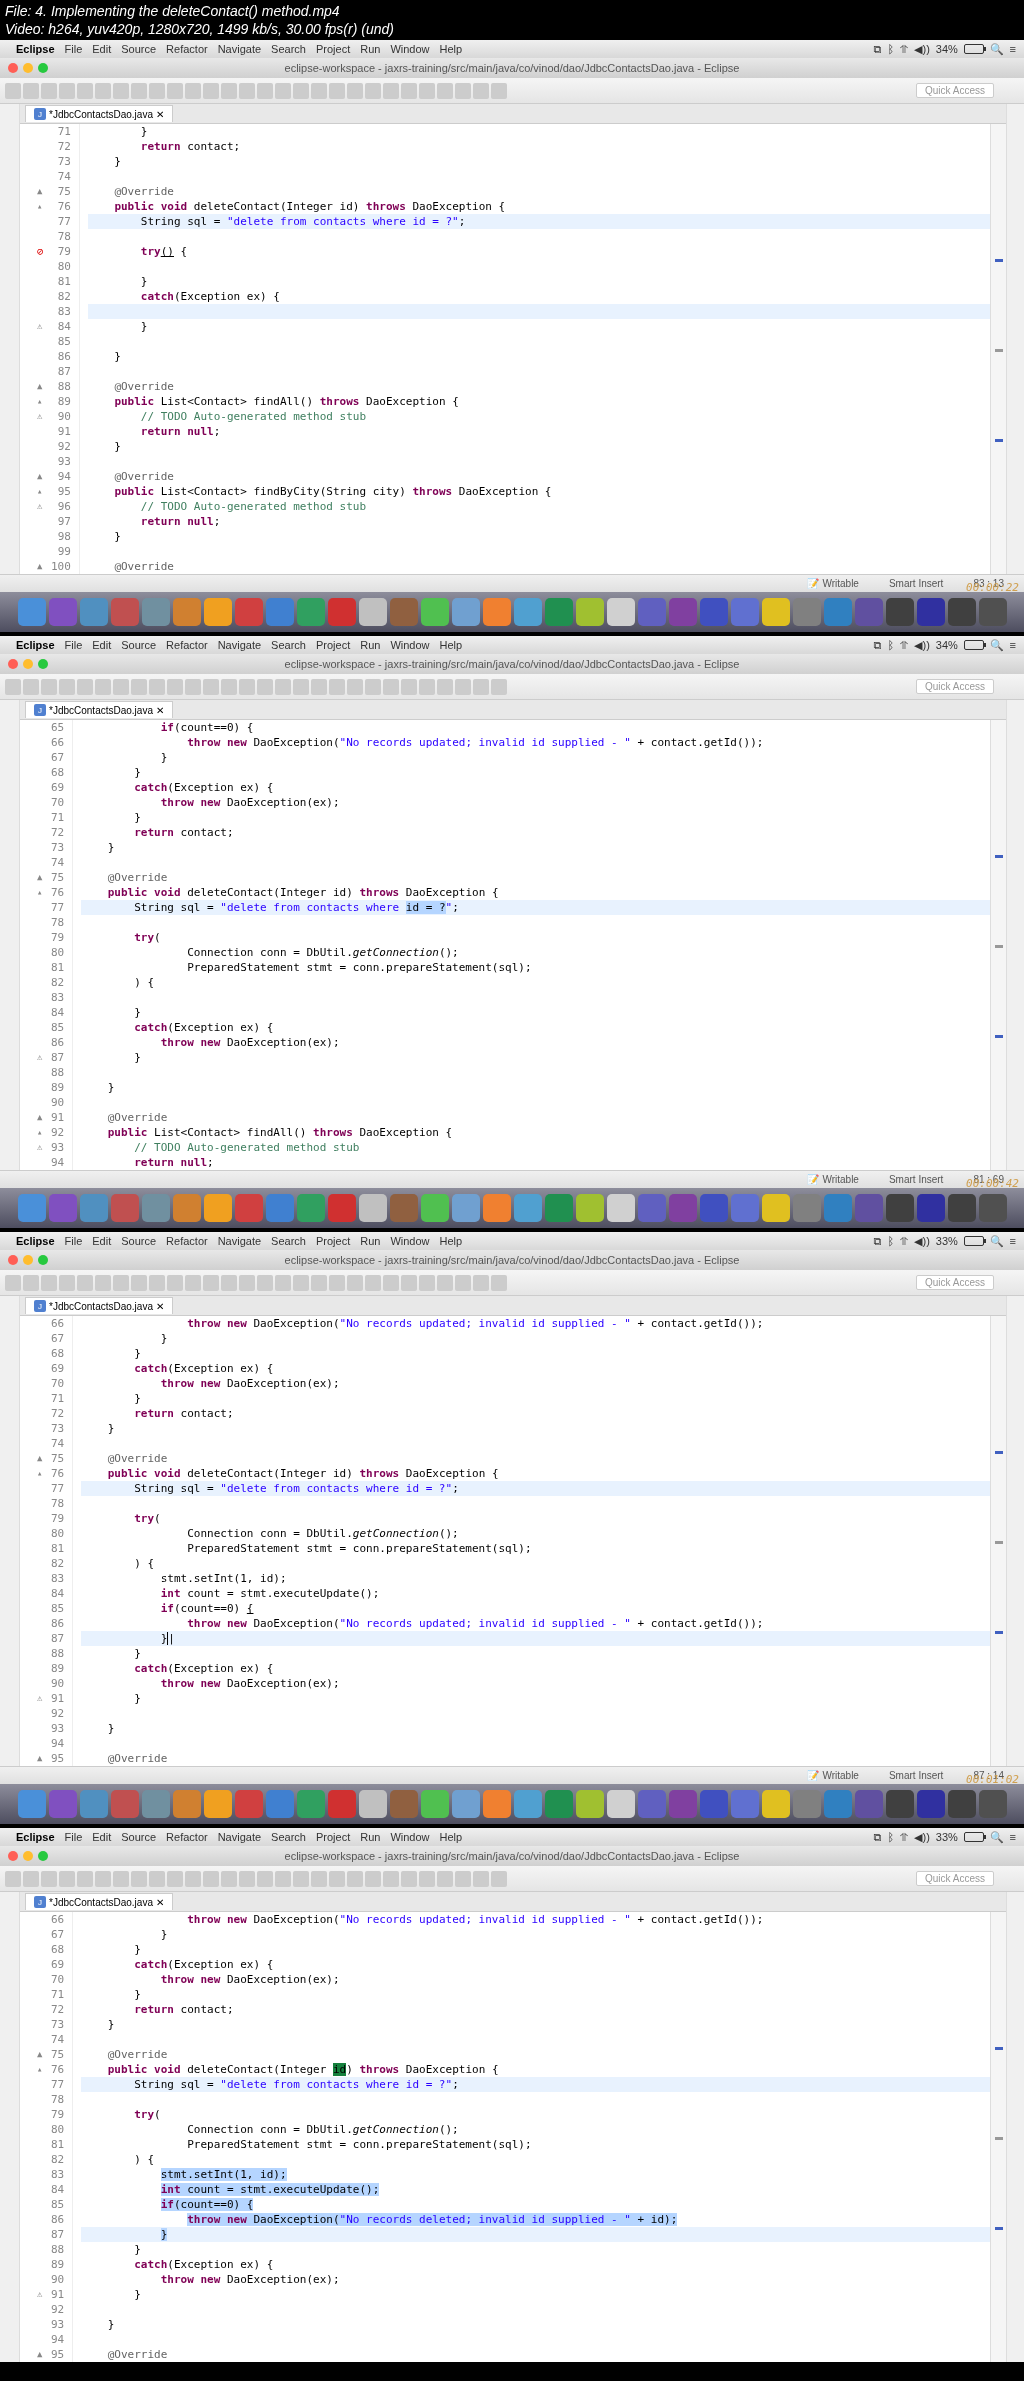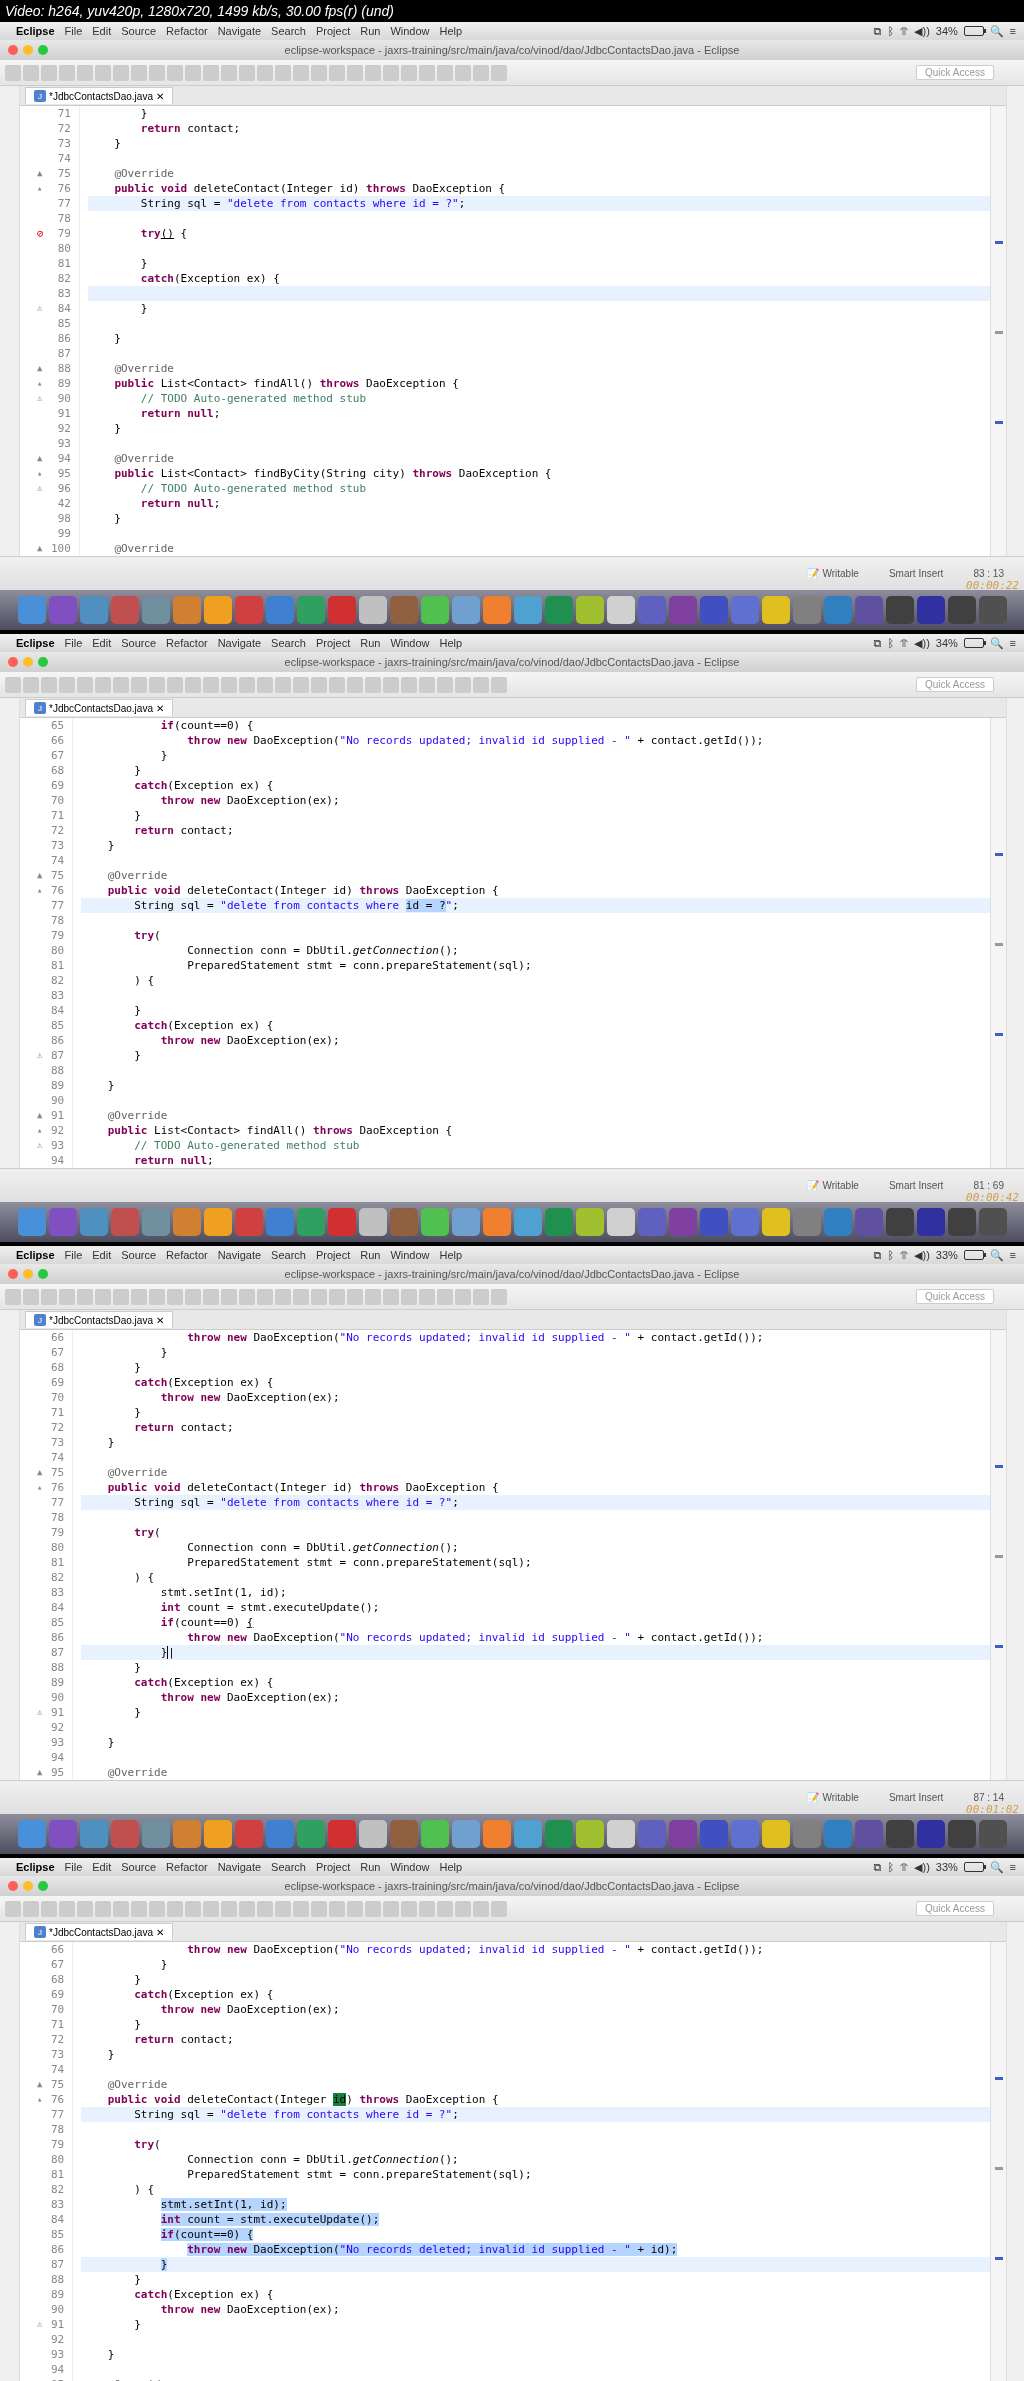--- a/index.html
+++ b/index.html
@@ -34,34 +34,35 @@
 .kw { color: #7f0055; font-weight: bold; }
 .ann { color: #646464; }
 .str { color: #2a00ff; }
 .cmt { color: #3f7f5f; }
 .highlight-line { background: #e8f2fe; }
 .highlight-sel { background: #b5d5ff; }
 .marker-bar { width: 16px; background: #f5f5f5; border-left: 1px solid #ddd; position: relative; }
 .marker { position: absolute; width: 8px; height: 3px; left: 4px; }
 .marker-blue { background: #4060c0; }
 .marker-gray { background: #999; }
-.status-bar { background: linear-gradient(#f0f0f0, #e0e0e0); height: 34px; border-top: 1px solid #ccc; display: flex; align-items: center; justify-content: flex-end; padding: 0 20px; font-size: 10px; color: #555; gap: 30px; }
+.status-bar { background: linear-gradient(#f0f0f0, #e0e0e0); height: 18px; border-top: 1px solid #ccc; display: flex; align-items: center; justify-content: flex-end; padding: 0 20px; font-size: 10px; color: #555; gap: 30px; }
 .dock { background: linear-gradient(rgba(100,100,120,0.7), rgba(60,60,80,0.9)); height: 40px; display: flex; align-items: center; justify-content: center; gap: 3px; padding: 0 10px; }
 .dock-icon { width: 28px; height: 28px; border-radius: 5px; display: inline-block; }
 .timestamp { position: absolute; bottom: 38px; right: 5px; color: #d0a050; font-size: 11px; font-family: monospace; font-style: italic; }
 .icon-battery { display: inline-block; width: 20px; height: 10px; border: 1px solid #333; border-radius: 2px; position: relative; }
 .icon-battery::after { content: ''; position: absolute; right: -3px; top: 2px; width: 2px; height: 4px; background: #333; }
 .override-marker { position: absolute; left: -14px; color: #888; font-size: 9px; }
 .error-marker { position: absolute; left: -14px; color: #d00; font-size: 11px; }
 .right-gutter { width: 18px; background: #f0f0f0; border-left: 1px solid #ddd; }
 </style>
 </head>
 <body>
 
 <div class="meta-info">
+  <div>File: 4. Implementing the deleteContact() method.mp4</div>
   <div>Video: h264, yuv420p, 1280x720, 1499 kb/s, 30.00 fps(r) (und)</div>
 </div>
 
 <div id="frames-container">
     <div class="frame">
     <div class="mac-menubar">
     <span class="apple"></span>
     <span class="app-name">Eclipse</span>
     <span class="menu-item">File</span>
         <span class="menu-item">Edit</span>
@@ -154,21 +155,21 @@
               <div>87</div>
               <div><span class="override-marker">▲</span>88</div>
               <div><span class="override-marker">▴</span>89</div>
               <div><span class="override-marker">⚠</span>90</div>
               <div>91</div>
               <div>92</div>
               <div>93</div>
               <div><span class="override-marker">▲</span>94</div>
               <div><span class="override-marker">▴</span>95</div>
               <div><span class="override-marker">⚠</span>96</div>
-              <div>42</div>
+              <div>97</div>
               <div>98</div>
               <div>99</div>
               <div><span class="override-marker">▲</span>100</div>
             </div>
           <div class="code-lines">
               <div class="">        }</div>
               <div class="">        <span class="kw">return</span> contact;</div>
               <div class="">    }</div>
               <div class=""></div>
               <div class="">    <span class="ann">@Override</span></div>

